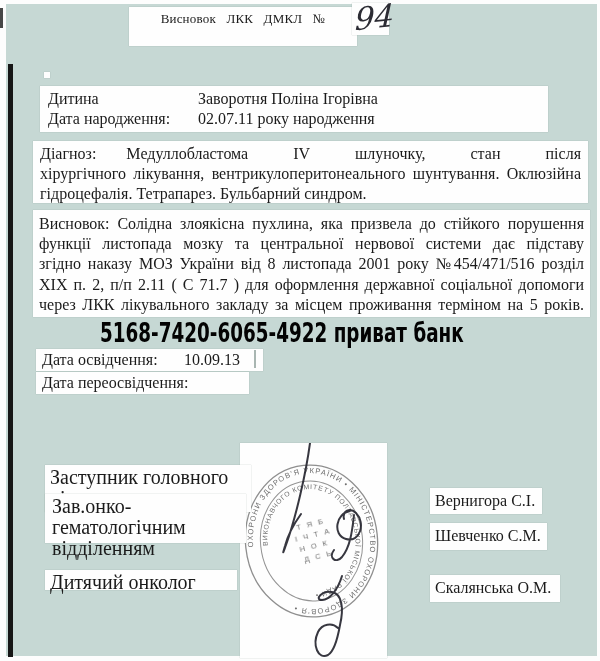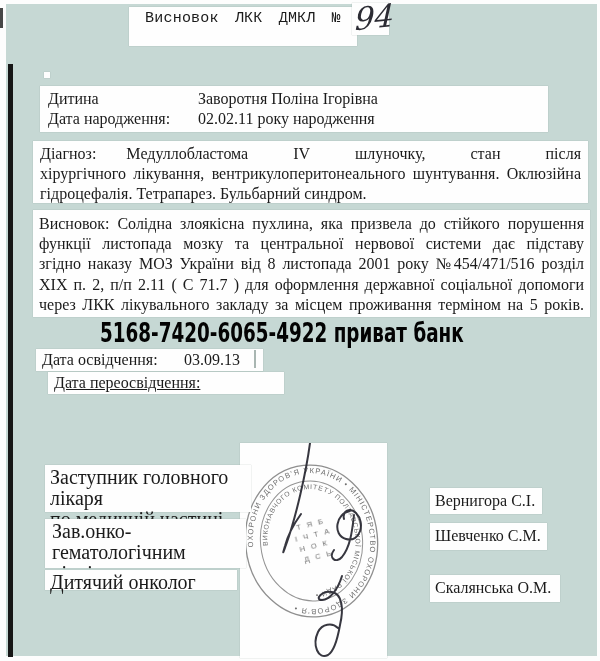--- a/index.html
+++ b/index.html
@@ -9,47 +9,47 @@
     overflow:hidden;
     --scan_bg:#c6d8d4; --ink:#1b1b1b;
   }
   .abs{position:absolute;}
   .scan{left:6px;top:4px;width:591px;height:652px;background:var(--scan_bg,#c6d8d4);}
   .edge-bar{left:8px;top:64px;width:5px;height:593px;background:var(--bar,#161616);}
   .edge-mark{left:0;top:8px;width:3px;height:20px;background:#474747;}
   .patch{background:#fefefe;box-shadow:0 0 1px rgba(120,140,135,.55);}
   
   .hdr{left:129px;top:7px;width:228px;height:39px;text-align:center;padding-top:1px;box-sizing:border-box;}
-  .hdr-l1{font-size:15px;word-spacing:7px;letter-spacing:.2px;line-height:21px;white-space:nowrap;font-family:Liberation Mono, monospace;}
+  .hdr-l1{font-size:13px;word-spacing:7px;letter-spacing:.2px;line-height:21px;white-space:nowrap;}
   .hdr-l2{font-size:15px;line-height:16px;letter-spacing:.2px;}
   .numpatch{left:352px;top:3px;width:37px;height:32px;overflow:visible;}
   .hand-num{display:inline-block;font-family:"DejaVu Serif",serif;font-style:italic;font-size:31px;
     transform:rotate(-6deg) skewX(-8deg);margin:-4px 0 0 3px;color:#2c2c34;}
   
   .blk{box-sizing:border-box;font-size:16px;}
   .child{left:40px;top:86px;width:508px;height:46px;padding:3px 8px;line-height:20px;}
   .clabel{display:inline-block;width:150px;}
   .diag{left:33px;top:141px;width:555px;height:62px;padding:3px 7px;line-height:20px;}
   .concl{left:33px;top:210px;width:557px;height:107px;padding:4px 6px;line-height:20.2px;}
   .just{text-align:justify;text-align-last:justify;}
   .flexline{display:flex;}
   .drest{flex:1;margin-left:30px;}
   
   .bank{left:100px;top:317px;font-family:"DejaVu Sans",sans-serif;font-weight:bold;font-size:27px;
     color:#030303;transform:scaleX(.68);transform-origin:left top;white-space:nowrap;}
   
   .date1{left:36px;top:349px;width:227px;height:22px;padding:1px 6px;line-height:19px;}
-  .date2{left:48px;top:372px;width:236px;height:22px;padding:1px 6px;line-height:19px;text-decoration:underline;}
+  .date2{left:36px;top:372px;width:213px;height:22px;padding:1px 6px;line-height:19px;}
   .dlabel2{display:inline-block;width:142px;}
   .cursor-mark{left:254px;top:350px;width:2px;height:18px;background:#a9b6b2;}
   .dot{left:44px;top:72px;width:6px;height:6px;}
   
   .titles{font-size:20px;line-height:21px;padding:2px 5px;box-sizing:border-box;}
   .t1{left:45px;top:465px;width:206px;height:47px;}
-  .t2{left:45px;top:519px;width:201px;height:49px;padding-left:7px;}
+  .t2{left:45px;top:494px;width:201px;height:49px;padding-left:7px;}
   .t3{left:45px;top:570px;width:192px;height:20px;}
   .name{font-size:16px;line-height:21px;padding:2px 5px;box-sizing:border-box;white-space:nowrap;margin-left:47px;}
   .n1{left:383px;top:488px;width:112px;height:26px;}
   .n2{left:383px;top:523px;width:117px;height:27px;}
   .n3{left:383px;top:575px;width:130px;height:27px;}
   .stampblock{left:240px;top:443px;width:147px;height:215px;}
   .stampblock svg{display:block;}
   .stamp-text{font-family:"Liberation Sans",sans-serif;fill:var(--stamp,#6f6f6f);}
   .sig{stroke:var(--signature,#262630);stroke-width:2;fill:none;stroke-linecap:round;stroke-linejoin:round;opacity:.92;}
   .blurry{filter:blur(.5px);}
@@ -67,21 +67,21 @@
 </div>
 <div class="abs patch numpatch">
   <span class="hand-num">94</span>
 </div>
 
 <div class="abs patch blk child">
   <div>
     <span class="clabel">Дитина</span><span>Заворотня Поліна Ігорівна</span>
   </div>
   <div>
-    <span class="clabel">Дата народження:</span><span>02.02.11 року народження</span>
+    <span class="clabel">Дата народження:</span><span>02.07.11 року народження</span>
   </div>
 </div>
 
 <div class="abs patch blk diag">
   <div class="flexline">
     <span>Діагноз:</span>
     <span class="drest just">Медуллобластома IV шлуночку, стан після</span>
   </div>
   <div class="just">хірургічного лікування, вентрикулоперитонеального шунтування. Оклюзійна</div>
   <div>гідроцефалія. Тетрапарез. Бульбарний синдром.</div>
@@ -91,21 +91,21 @@
   <div class="just">Висновок: Солідна злоякісна пухлина, яка призвела до стійкого порушення</div>
   <div class="just">функції листопада мозку та центральної нервової системи дає підставу</div>
   <div class="just">згідно наказу МОЗ України від 8 листопада 2001 року №454/471/516 розділ</div>
   <div class="just">ХІХ п. 2, п/п 2.11 ( С 71.7 ) для оформлення державної соціальної допомоги</div>
   <div class="just">через ЛКК лікувального закладу за місцем проживання терміном на 5 років.</div>
 </div>
 
 <div class="abs bank">5168-7420-6065-4922 приват банк</div>
 
 <div class="abs patch blk date1">
-  <span class="dlabel2">Дата освідчення:</span><span>03.09.13</span>
+  <span class="dlabel2">Дата освідчення:</span><span>10.09.13</span>
 </div>
 <div class="abs cursor-mark"></div>
 <div class="abs patch blk date2">
   <span>Дата переосвідчення:</span>
 </div>
 
 <div class="abs patch stampblock">
   <svg width="147" height="215" viewBox="0 0 147 215">
     <g transform="rotate(-6 71.5 98)">
       <ellipse cx="71.5" cy="98" rx="66" ry="76" fill="none" stroke="#8f8f8f" stroke-width="1.3"></ellipse>

